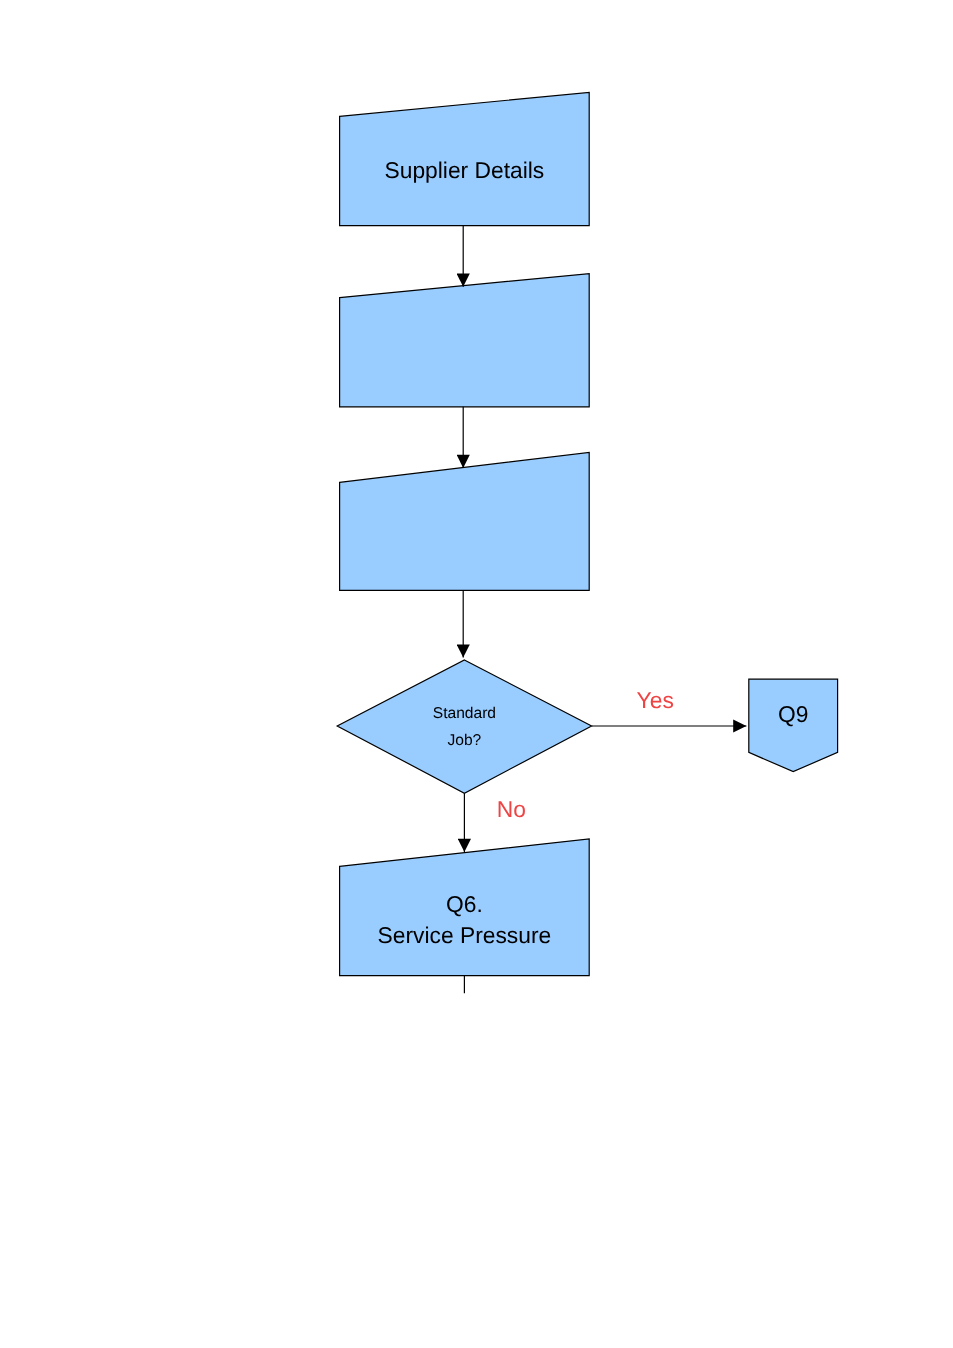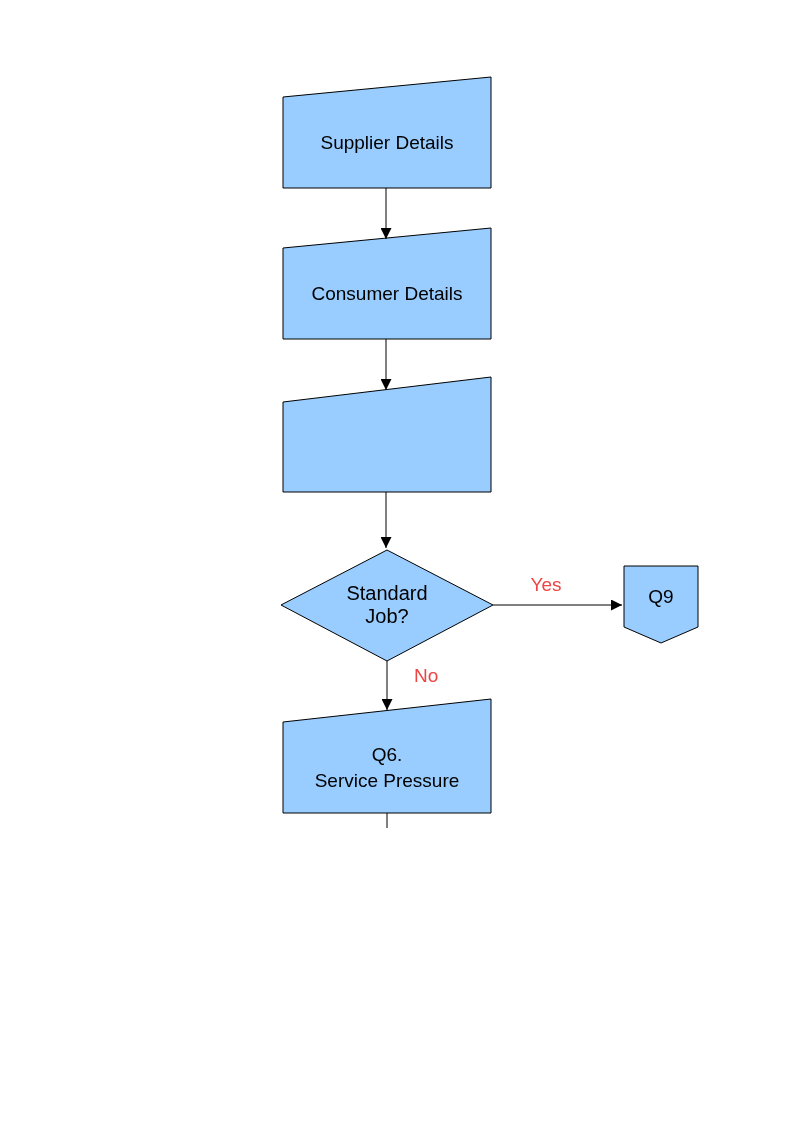--- a/index.html
+++ b/index.html
@@ -26,21 +26,21 @@
     display: flex;
     align-items: center;
     justify-content: center;
     text-align: center;
     white-space: pre-line;
     font-size: 19px;
     line-height: 26px;
     color: #000000;
   }
   .node-label.small {
-    font-size: 20px;
+    font-size: 13px;
     line-height: 23px;
   }
   .edge-label {
     position: absolute;
     display: flex;
     align-items: center;
     font-size: 19px;
     line-height: 24px;
     color: #ef4444;
   }
@@ -74,21 +74,20 @@
     <line x1="386" y1="339" x2="386" y2="390" stroke-width="1" marker-end="url(#arrowhead)" stroke="#000000"></line>
     <line x1="386" y1="492" x2="386" y2="548" stroke-width="1" marker-end="url(#arrowhead)" stroke="#000000"></line>
     <line x1="493" y1="605" x2="622" y2="605" stroke-width="1" marker-end="url(#arrowhead)" stroke="#000000"></line>
     <line x1="387" y1="661" x2="387" y2="710" stroke-width="1" marker-end="url(#arrowhead)" stroke="#000000"></line>
     <line x1="387" y1="813" x2="387" y2="860" stroke-width="1" marker-end="url(#arrowhead)" stroke="#000000"></line>
     <line x1="387" y1="966" x2="387" y2="1000" stroke-width="1" marker-end="url(#arrowhead)" stroke="#000000"></line>
   </svg>
 
   <div class="node-label" style="left:283px; top:97px;  width:208px; height:91px;">Supplier Details</div>
 
-  <div class="node-label" style="left:283px; top:248px; width:208px; height:91px;">Consumer Details</div>
 
 
   <div class="node-label small" style="left:287px; top:575px; width:200px; height:60px;">Standard
 Job?</div>
 
   <div class="node-label" style="left:624px; top:566px; width:74px; height:61px;">Q9</div>
 
   <div class="node-label" style="left:283px; top:722px; width:208px; height:91px;">Q6.
 Service Pressure</div>
 

